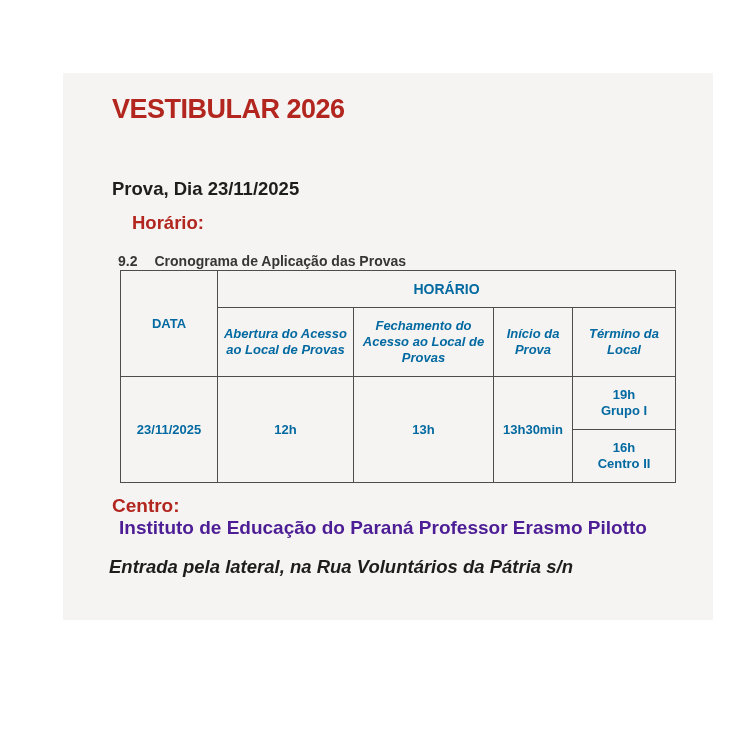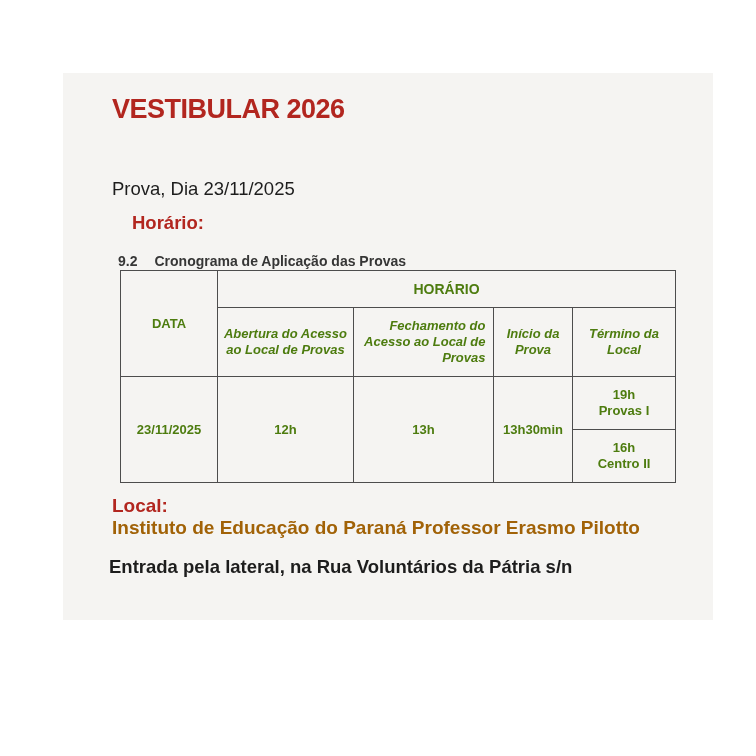--- a/index.html
+++ b/index.html
@@ -34,21 +34,21 @@
     font-weight: bold;
     letter-spacing: -0.5px;
     color: #b2261f;
     white-space: nowrap;
   }
   .exam-date-line {
     position: absolute;
     left: 49px;
     top: 105px;
     font-size: 18.5px;
-    font-weight: normal;
+    font-weight: bold;
     color: #1d1d1d;
     white-space: nowrap;
   }
   .schedule-label {
     position: absolute;
     left: 49px;
     top: 139px;
     font-size: 18.5px;
     font-weight: bold;
     color: #b2261f;
@@ -73,62 +73,62 @@
     table-layout: fixed;
     width: 555px;
   }
   .sched-table td, .sched-table th {
     border: 1px solid #4d4d4d;
     text-align: center;
     vertical-align: middle;
     font-size: 13px;
     font-weight: bold;
     line-height: 16px;
-    color: #4d7c0f;
+    color: #0369a1;
     padding: 10px 2px;
     background: transparent;
   }
   .sched-table .row-horario { height: 21px; }
   .sched-table .row-headers { height: 52px; font-style: italic; }
   .sched-table .row-g1 { height: 43px; }
   .sched-table .row-g2 { height: 41px; }
   .sched-table .horario-cell { font-size: 14px; }
   .hdr-inner { display: inline-block; }
   .hdr-abertura { max-width: 128px; }
-  .hdr-fechamento { max-width: 124px; text-align: right; }
+  .hdr-fechamento { max-width: 124px; }
   .two-line span { display: block; }
   .location-label {
     position: absolute;
     left: 49px;
     top: 422px;
     font-size: 19px;
     font-weight: bold;
     color: #b2261f;
     white-space: nowrap;
   }
   .institution-name {
     position: absolute;
-    left: 49px;
+    left: 56px;
     top: 444px;
     font-size: 19px;
     font-weight: bold;
-    color: #a16207;
+    color: #4c1d95;
     white-space: nowrap;
   }
   .address-block {
     position: absolute;
     left: 46px;
     top: 479px;
     font-size: 18.5px;
     font-weight: bold;
     color: #1d1d1d;
     line-height: 29px;
     white-space: nowrap;
   }
-  .entrance-note { }
+  .entrance-note { font-style: italic; }
 </style>
 </head>
 <body>
 
 <div class="stage">
   <div class="panel">
 
     <div class="page-title">VESTIBULAR 2026</div>
 
     <div class="exam-date-line">Prova, Dia 23/11/2025</div>
@@ -158,33 +158,33 @@
           <th>Início da Prova</th>
           <th>Término da Local</th>
         </tr>
         <tr class="row-g1">
           <td rowspan="2">23/11/2025</td>
           <td rowspan="2">12h</td>
           <td rowspan="2">13h</td>
           <td rowspan="2">13h30min</td>
           <td class="two-line">
             <span>19h</span>
-            <span>Provas I</span>
+            <span>Grupo I</span>
           </td>
         </tr>
         <tr class="row-g2">
           <td class="two-line">
             <span>16h</span>
             <span>Centro II</span>
           </td>
         </tr>
       </tbody>
     </table>
 
-    <div class="location-label">Local:</div>
+    <div class="location-label">Centro:</div>
 
     <div class="institution-name">Instituto de Educação do Paraná Professor Erasmo Pilotto</div>
 
     <div class="address-block">
       <div class="entrance-note">Entrada pela lateral, na Rua Voluntários da Pátria s/n</div>
     </div>
 
   </div>
 </div>
 

